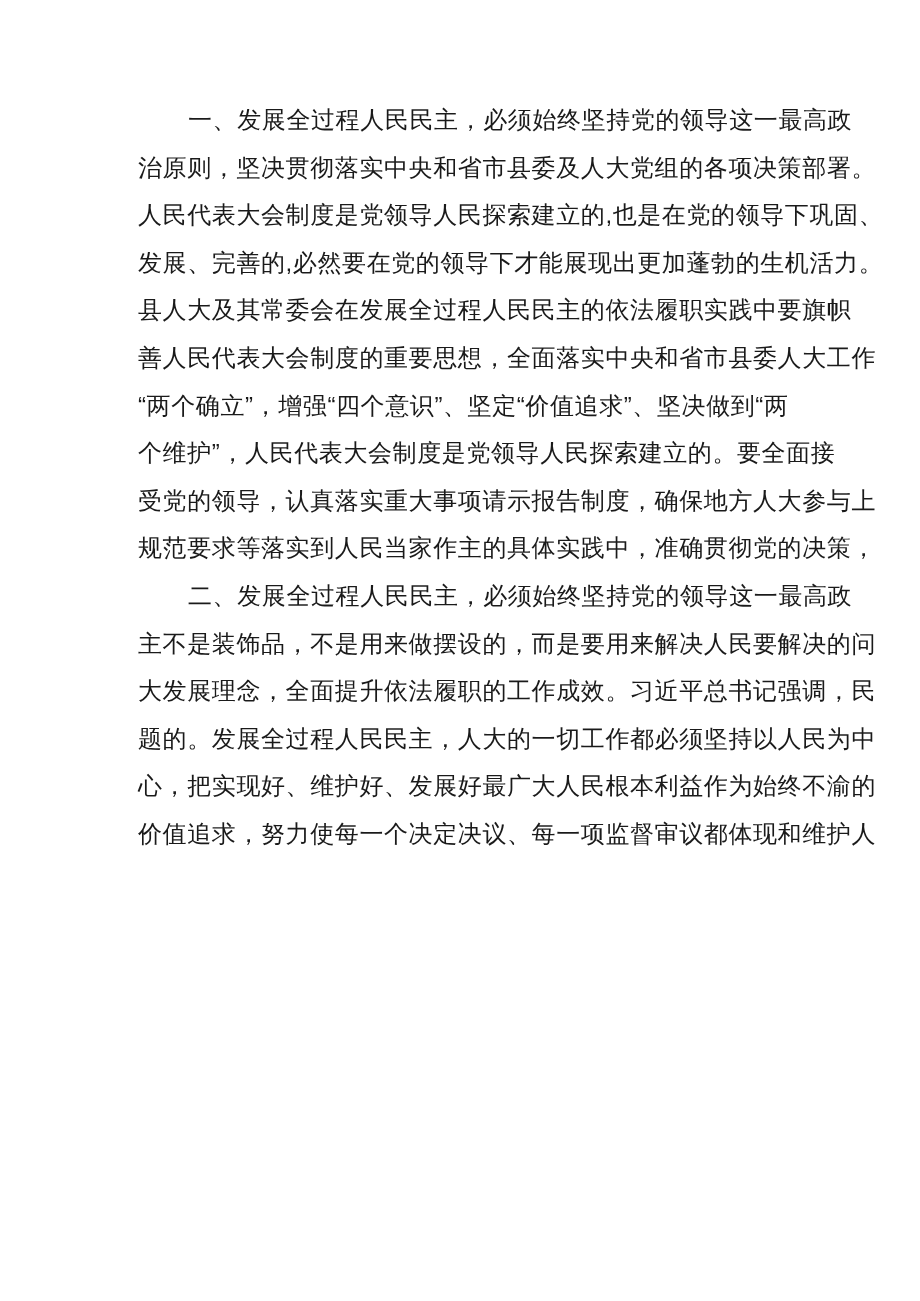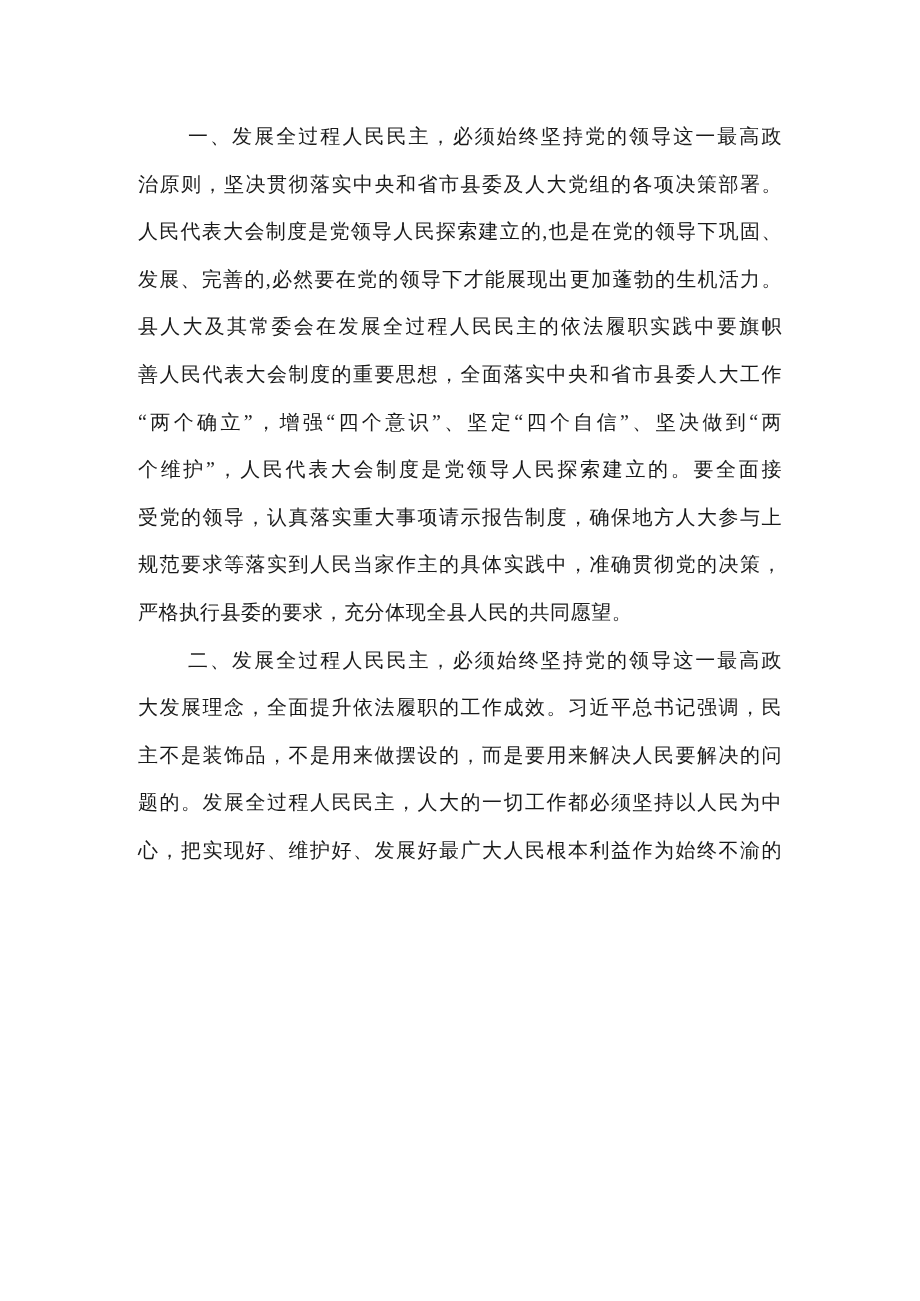--- a/index.html
+++ b/index.html
@@ -9,25 +9,25 @@
     }
     body {
       width: 920px;
       height: 1301px;
       position: relative;
       overflow: hidden;
     }
     .page {
       position: absolute;
       left: 138px;
-      top: 113px;
+      top: 96px;
       width: 644px;
       color: #1a1a1a;
-      font-family: Liberation Serif, serif;
-      font-size: 20px;
+      font-family: Liberation Sans, sans-serif;
+      font-size: 24px;
       line-height: 47.6px;
     }
     .line {
       display: block;
       height: 47.6px;
       white-space: nowrap;
       text-align: justify;
       text-align-last: justify;
       letter-spacing: 0.6px;
       overflow: visible;
@@ -43,26 +43,26 @@
 <body>
 
 <div class="page">
   <div>
     <span class="line indent">一、发展全过程人民民主，必须始终坚持党的领导这一最高政</span>
     <span class="line">治原则，坚决贯彻落实中央和省市县委及人大党组的各项决策部署。</span>
     <span class="line">人民代表大会制度是党领导人民探索建立的,也是在党的领导下巩固、</span>
     <span class="line">发展、完善的,必然要在党的领导下才能展现出更加蓬勃的生机活力。</span>
     <span class="line">县人大及其常委会在发展全过程人民民主的依法履职实践中要旗帜</span>
     <span class="line">善人民代表大会制度的重要思想，全面落实中央和省市县委人大工作</span>
-    <span class="line">“两个确立”，增强“四个意识”、坚定“四个自信”、坚决做到“两</span>
+    <span class="line">“两个确立”，增强“四个意识”、坚定“价值追求”、坚决做到“两</span>
     <span class="line">个维护”，人民代表大会制度是党领导人民探索建立的。要全面接</span>
     <span class="line">受党的领导，认真落实重大事项请示报告制度，确保地方人大参与上</span>
     <span class="line">规范要求等落实到人民当家作主的具体实践中，准确贯彻党的决策，</span>
-    <span class="line last">严格执行县委的要求，充分体现全县人民的共同愿望。</span>
   </div>
   <div>
     <span class="line indent">二、发展全过程人民民主，必须始终坚持党的领导这一最高政</span>
+    <span class="line">主不是装饰品，不是用来做摆设的，而是要用来解决人民要解决的问</span>
     <span class="line">大发展理念，全面提升依法履职的工作成效。习近平总书记强调，民</span>
-    <span class="line">主不是装饰品，不是用来做摆设的，而是要用来解决人民要解决的问</span>
     <span class="line">题的。发展全过程人民民主，人大的一切工作都必须坚持以人民为中</span>
     <span class="line">心，把实现好、维护好、发展好最广大人民根本利益作为始终不渝的</span>
+    <span class="line">价值追求，努力使每一个决定决议、每一项监督审议都体现和维护人</span>
   </div>
 </div>
 
 </body></html>

